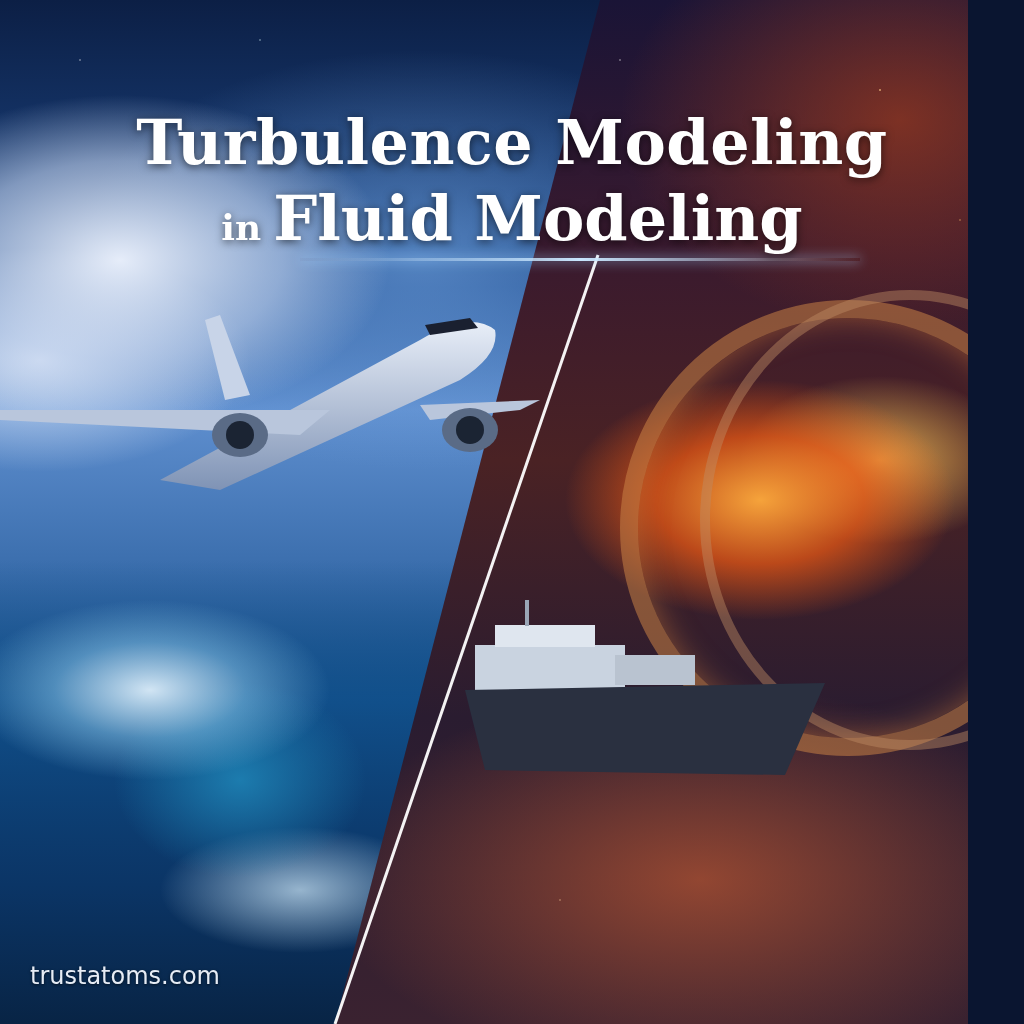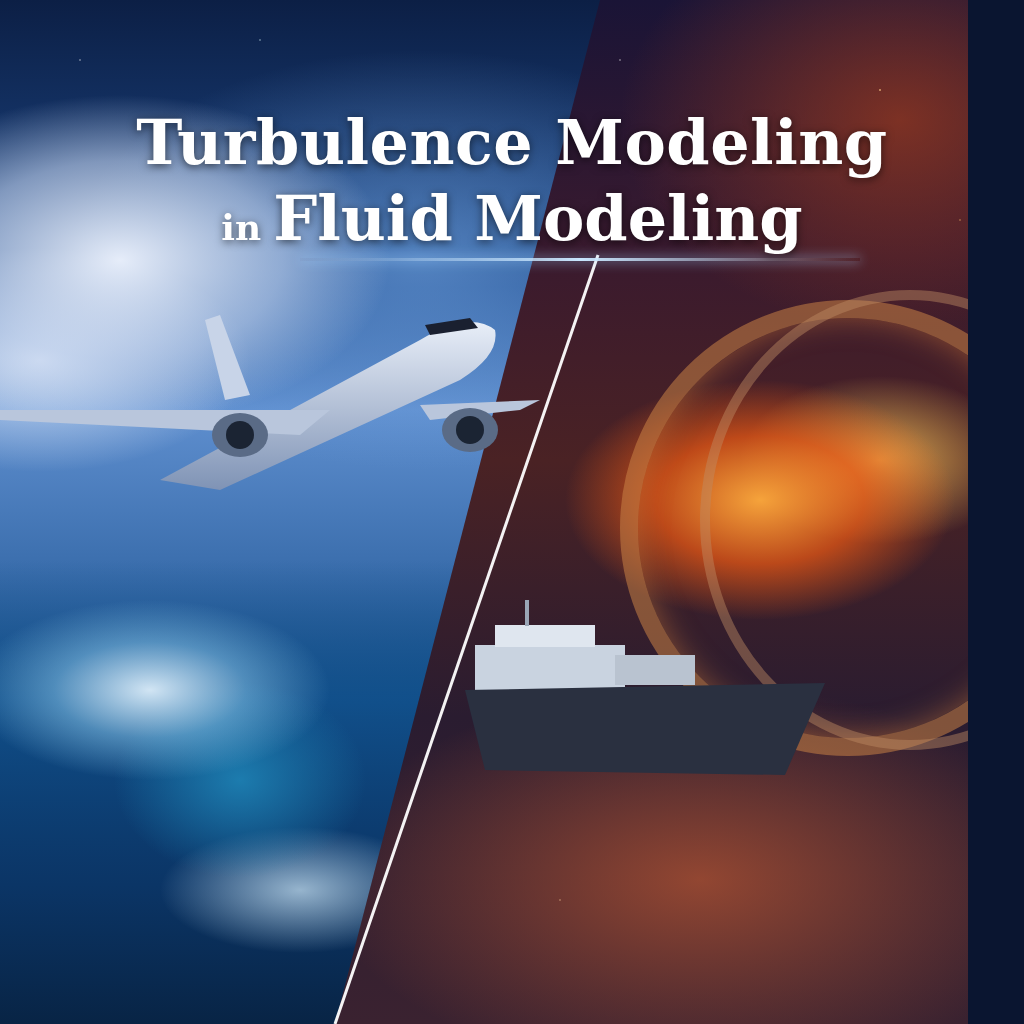--- a/index.html
+++ b/index.html
@@ -99,13 +99,14 @@
 
   <div class="glow-line"></div>
 
   <h1 class="title">
     <span class="l1">Turbulence Modeling</span>
     <span class="l2">
       <span class="small">in</span><span>Fluid Modeling</span>
     </span>
   </h1>
 
+  <div class="watermark">trustatoms.com</div>
 </div>
 
 </body></html>

